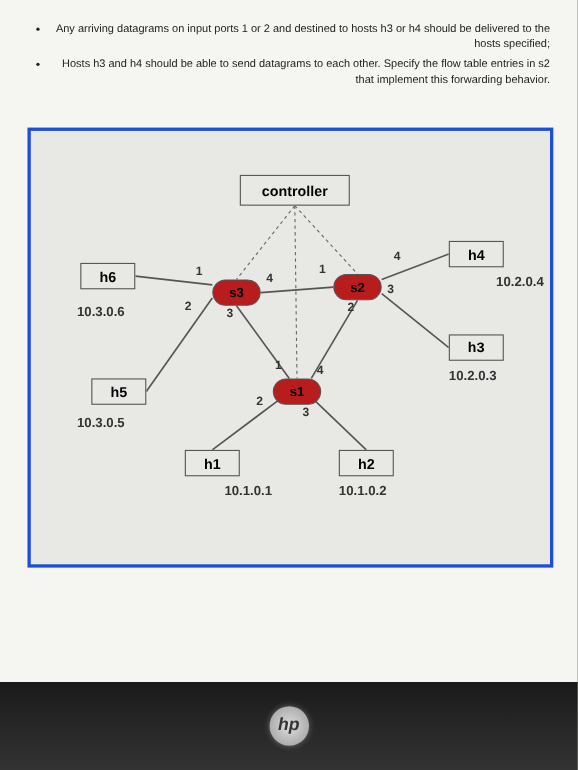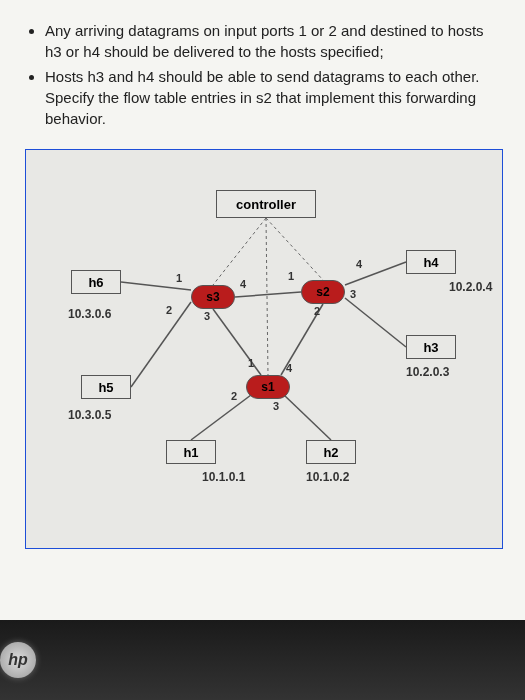--- a/index.html
+++ b/index.html
@@ -12,38 +12,39 @@
       overflow: hidden;
     }
     .screen {
       width: 525px;
       height: 620px;
       background: #f5f5f2;
       position: relative;
       padding: 20px 25px;
     }
     .problem-text {
-      font-size: 15px;
+      font-size: 10px;
       line-height: 1.4;
       color: #222;
-      margin-bottom: 20px;
+      margin-bottom: 36px;
+      text-align: right;
     }
     .problem-text ul {
       list-style: disc;
       padding-left: 20px;
     }
     .problem-text li {
       margin-bottom: 4px;
     }
     .diagram-area {
       position: relative;
       width: 478px;
       height: 400px;
       background: #e8e8e5;
-      border: 1px solid #1d4ed8;
+      border: 3px solid #1d4ed8;
     }
     .diagram-area svg {
       position: absolute;
       top: 0; left: 0;
       width: 100%; height: 100%;
     }
     .box {
       position: absolute;
       border: 1.5px solid #555;
       background: #e8e8e5;
@@ -54,21 +55,21 @@
       align-items: center;
       justify-content: center;
     }
     .controller-box {
       width: 100px; height: 28px;
       left: 190px; top: 40px;
     }
     .h6-box { width: 50px; height: 24px; left: 45px; top: 120px; text-align: right; }
     .h5-box { width: 50px; height: 24px; left: 55px; top: 225px; }
     .h4-box { width: 50px; height: 24px; left: 380px; top: 100px; }
-    .h3-box { width: 50px; height: 24px; left: 380px; top: 185px; }
+    .h3-box { width: 50px; height: 24px; left: 380px; top: 185px; font-family: Liberation Mono, monospace; }
     .h1-box { width: 50px; height: 24px; left: 140px; top: 290px; }
     .h2-box { width: 50px; height: 24px; left: 280px; top: 290px; }
     .ip-label {
       position: absolute;
       font-size: 12px;
       font-weight: bold;
       color: #333;
     }
     .ip-h6 { left: 42px; top: 157px; }
     .ip-h5 { left: 42px; top: 258px; }
@@ -98,21 +99,21 @@
       color: #333;
     }
     .laptop-bezel {
       position: absolute;
       bottom: 0;
       width: 525px;
       height: 80px;
       background: linear-gradient(180deg, #1a1a1a, #333);
       display: flex;
       align-items: center;
-      justify-content: flex-start;
+      justify-content: center;
     }
     .hp-logo {
       width: 36px; height: 36px;
       border-radius: 50%;
       background: radial-gradient(circle, #ddd, #999);
       display: flex;
       align-items: center;
       justify-content: center;
       font-style: italic;
       font-weight: bold;

